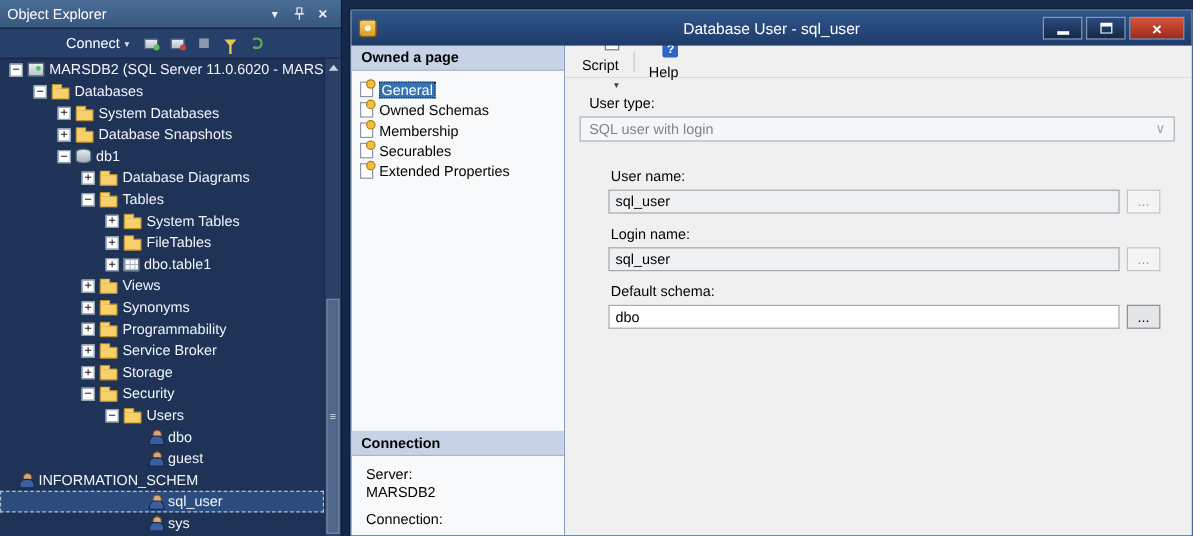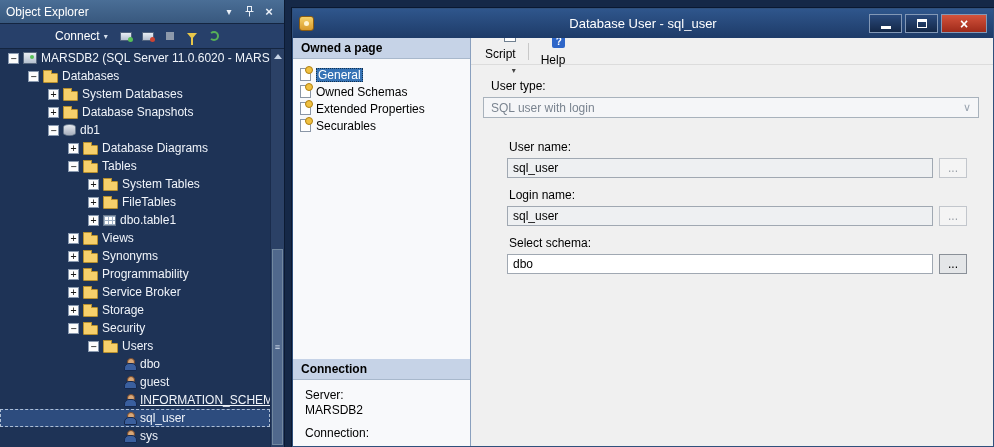--- a/index.html
+++ b/index.html
@@ -261,21 +261,21 @@
       <div class="tree-row" style="padding-left: 108px;">
         <span class="expand-spacer"></span>
         <span class="tree-icon icon-user"></span>
         <span class="tree-label">dbo</span>
       </div>
       <div class="tree-row" style="padding-left: 108px;">
         <span class="expand-spacer"></span>
         <span class="tree-icon icon-user"></span>
         <span class="tree-label">guest</span>
       </div>
-      <div class="tree-row" style="padding-left: 108px; text-decoration: underline;">
+      <div class="tree-row" style="">
         <span class="expand-spacer"></span>
         <span class="tree-icon icon-user"></span>
         <span class="tree-label">INFORMATION_SCHEM</span>
       </div>
       <div class="tree-row selected" style="padding-left: 108px;">
         <span class="expand-spacer"></span>
         <span class="tree-icon icon-user"></span>
         <span class="tree-label">sql_user</span>
       </div>
       <div class="tree-row" style="padding-left: 108px;">
@@ -318,25 +318,29 @@
           <div class="page-item selected">
             <span class="page-icon"></span>
             <span class="page-label">General</span>
           </div>
           <div class="page-item">
             <span class="page-icon"></span>
             <span class="page-label">Owned Schemas</span>
           </div>
           <div class="page-item">
             <span class="page-icon"></span>
+            <span class="page-label">Membership</span>
+          </div>
+          <div class="page-item">
+            <span class="page-icon"></span>
+            <span class="page-label">Securables</span>
+          </div>
+          <div class="page-item">
+            <span class="page-icon"></span>
             <span class="page-label">Extended Properties</span>
-          </div>
-          <div class="page-item">
-            <span class="page-icon"></span>
-            <span class="page-label">Securables</span>
           </div>
         </div>
       <div class="pane-header">Connection</div>
       <div class="conn-block">
         <div>Server:</div>
         <div>MARSDB2</div>
         <div class="conn-gap"></div>
         <div>Connection:</div>
       </div>
     </div>
@@ -368,21 +372,21 @@
             <input class="f-input" value="sql_user" style="">
             <button class="browse">...</button>
           </div>
 
           <div class="f-label">Login name:</div>
           <div class="f-row">
             <input class="f-input" value="sql_user" style="">
             <button class="browse">...</button>
           </div>
 
-          <div class="f-label">Select schema:</div>
+          <div class="f-label">Default schema:</div>
           <div class="f-row">
             <input class="f-input white" value="dbo" style="">
             <button class="browse enabled">...</button>
           </div>
         </div>
       </div>
     </div>
   </div>
 </div>
 

